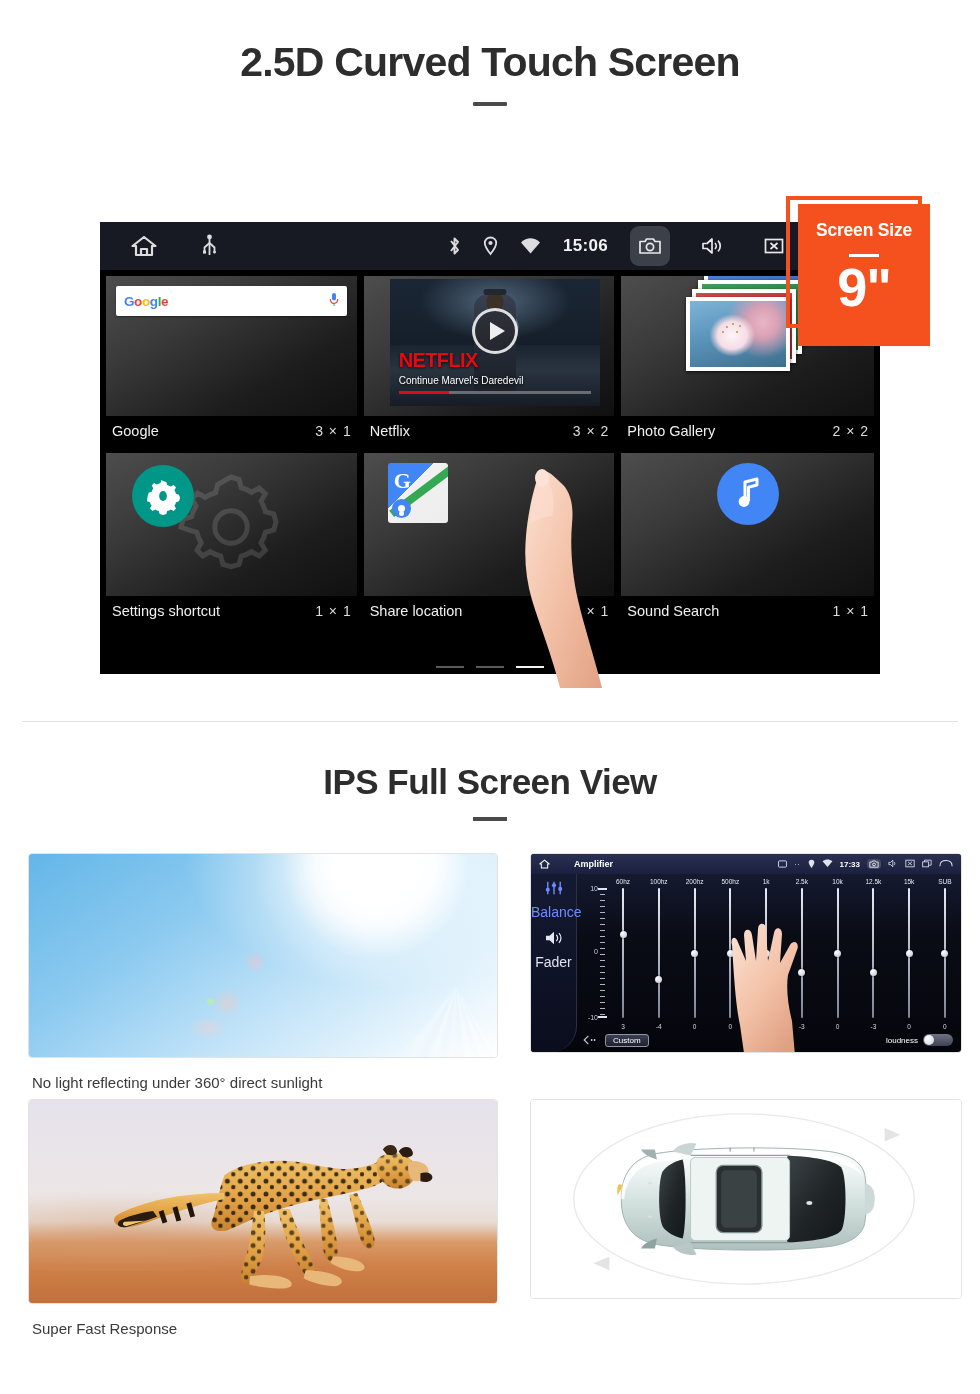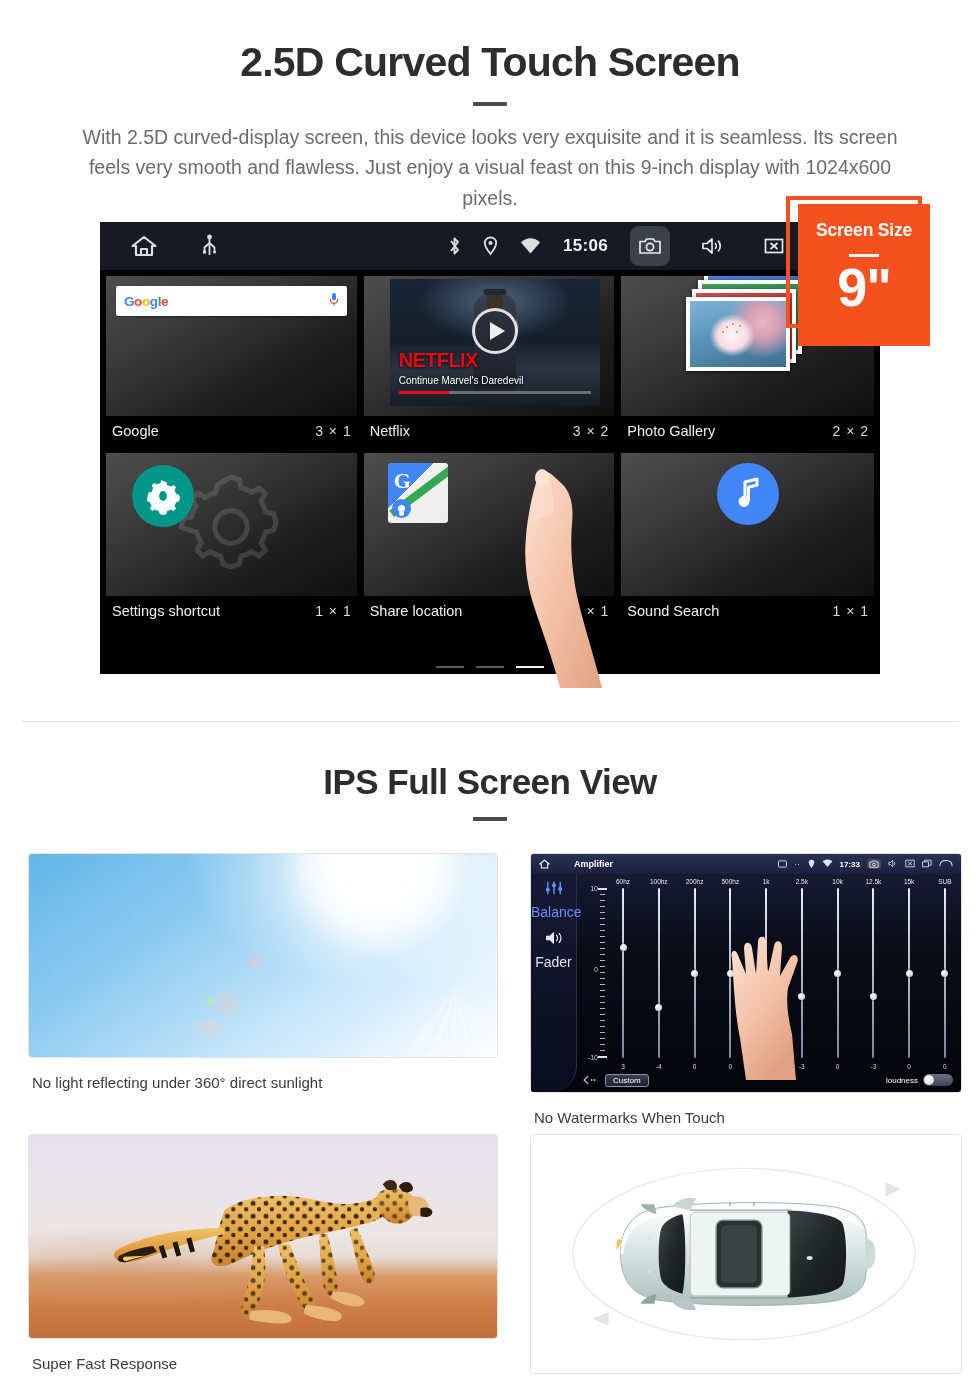--- a/index.html
+++ b/index.html
@@ -303,21 +303,21 @@
   }
   .fcell { margin-bottom: 8px; }
   .fimg {
     width: 100%; height: 205px;
     border: 1px solid #e3e3e3;
     border-radius: 4px;
     overflow: hidden;
     position: relative;
     background: #fff;
   }
-  .fcell.right .fimg { height: 240px; }
+  .fcell.right .fimg { height: 200px; }
   .fcap {
     font-size: 15px; color: #3a3a3a;
     padding: 16px 0 0 4px;
   }
 
   
   .sky {
     position: absolute; inset: 0;
     background:
       radial-gradient(circle 150px at 74% 6%, #ffffff 0%, #ffffff 26%, rgba(255,255,255,.82) 40%, rgba(220,240,252,.35) 62%, rgba(190,226,250,0) 80%),
@@ -445,21 +445,20 @@
   
   .car-bg { position: absolute; inset: 0; background: #ffffff; }
 </style>
 </head>
 <body>
 
 <div class="section-one">
 
   <h1 class="title-main">2.5D Curved Touch Screen</h1>
   <div class="title-rule"></div>
-  <p class="subtitle">With 2.5D curved-display screen, this device looks very exquisite and it is seamless. Its screen feels very smooth and flawless. Just enjoy a visual feast on this 9-inch display with 1024x600 pixels.</p>
 
   <div class="device-wrap">
     <div class="device-screen">
 
       <div class="status-bar">
         <div class="sb-left">
           <span>
             <svg class="sb-ico" width="28" height="24" viewBox="0 0 28 24">
               <path d="M14 3 L2.5 12 H6 V21 H22 V12 H25.5 Z M11 15 H17 V21 H11 Z" fill="none" stroke="#e8e8ea" stroke-width="2.2" stroke-linejoin="round"></path>
             </svg>
@@ -881,21 +880,20 @@
               <linearGradient id="skin2" x1="0" y1="0" x2="0.6" y2="1">
                 <stop offset="0%" stop-color="#fbe3d6"></stop>
                 <stop offset="55%" stop-color="#f3c2a8"></stop>
                 <stop offset="100%" stop-color="#e0a082"></stop>
               </linearGradient>
             </defs>
             <path d="M12 28 C10 22 14 18 17 23 L26 44 L24 18 C24 11 31 11 32 18 L36 44 L38 12 C38 5 46 5 46 12 L48 44 L54 16 C55 9 62 10 62 17 L60 46 L70 28 C74 22 80 26 77 33 L68 58 C66 72 68 88 72 104 L76 150 L26 150 L20 108 C16 90 14 62 12 28 Z" fill="url(#skin2)"></path>
           </svg>
         </div>
       </div>
-      <div class="fcap">No Watermarks When Touch</div>
     </div>
 
     <div class="fcell">
       <div class="fimg">
         <div class="cheetah"></div>
         <div class="dust"></div>
         <svg viewBox="0 0 470 205" style="position:absolute;inset:0;width:100%;height:100%">
           <defs>
             <linearGradient id="fur" x1="0" y1="0" x2="0" y2="1">
               <stop offset="0%" stop-color="#f0c268"></stop>

